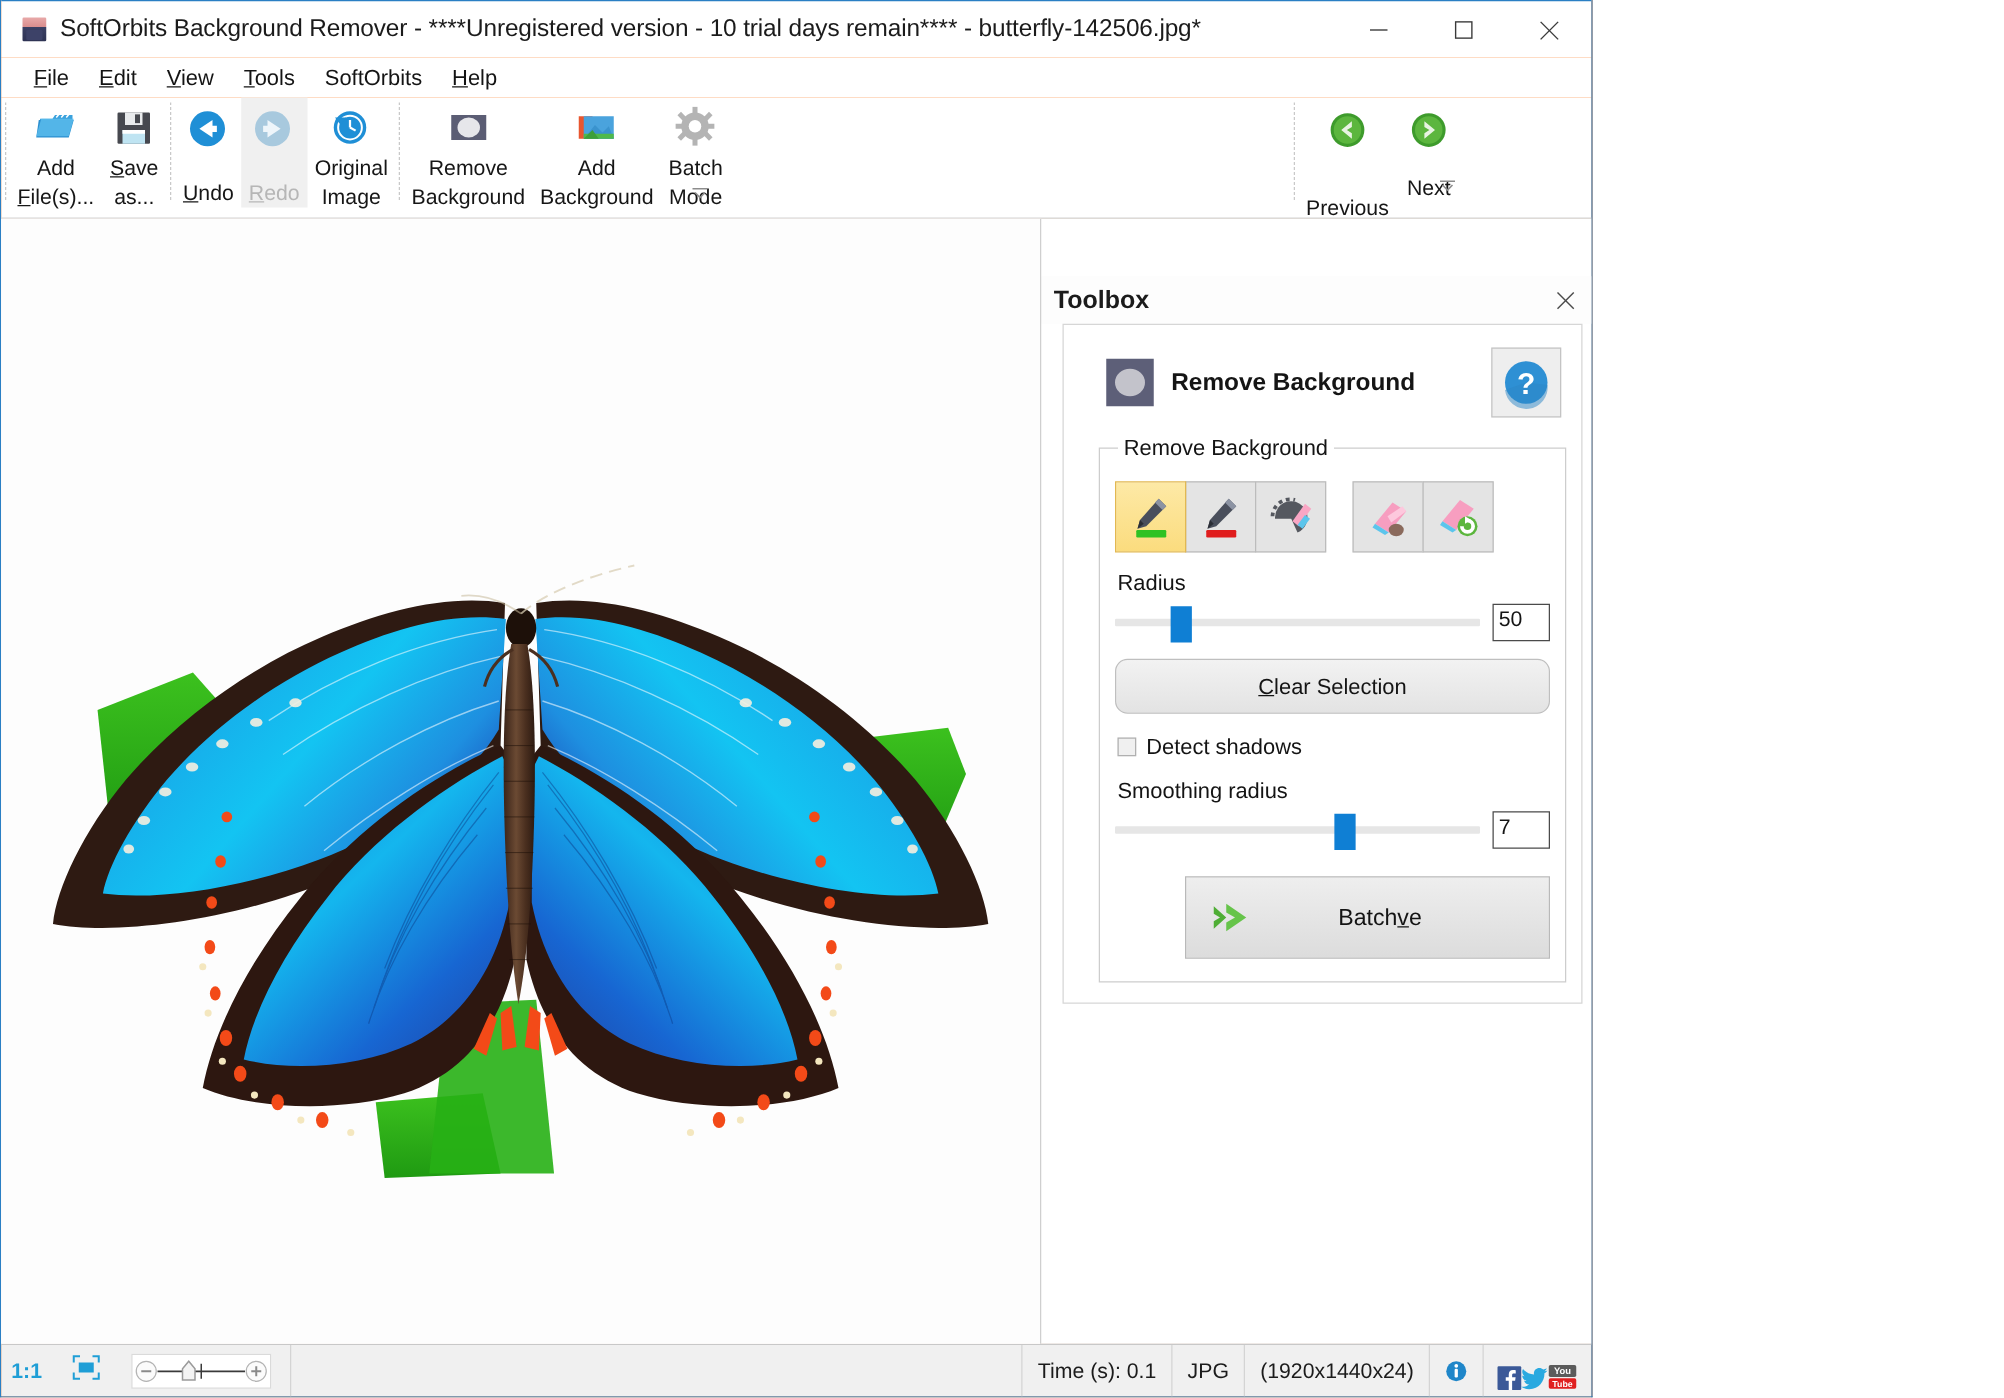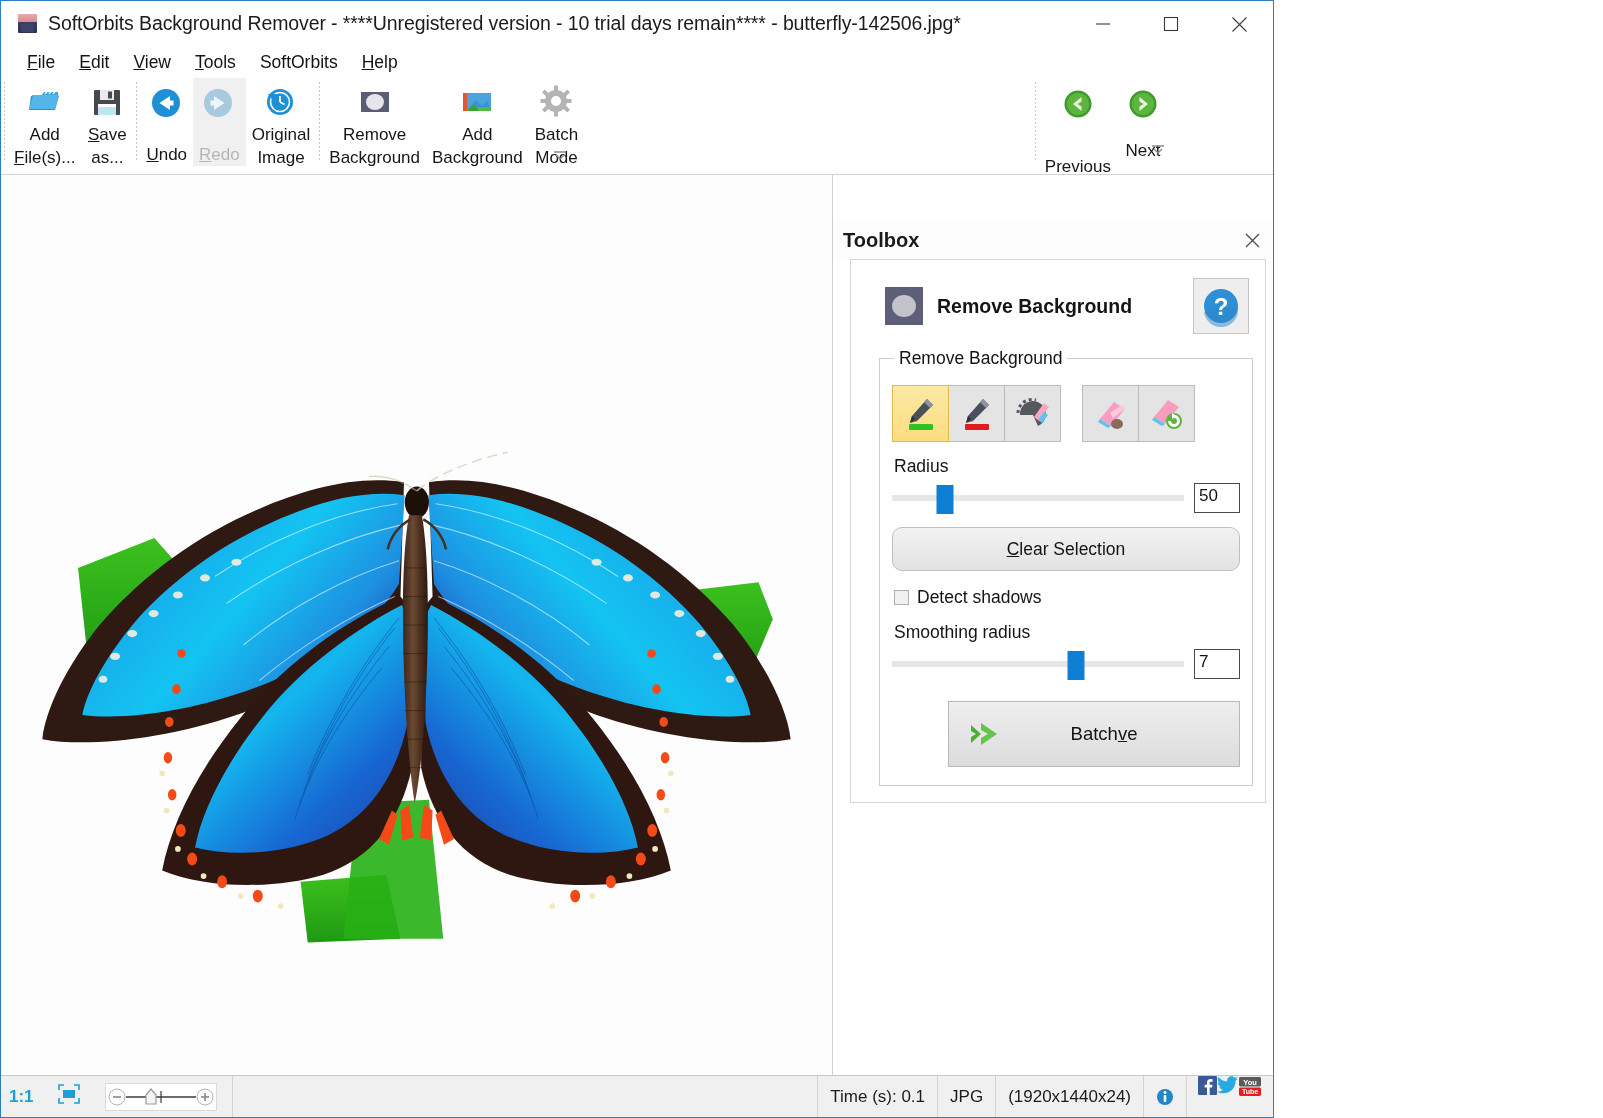--- a/index.html
+++ b/index.html
@@ -194,21 +194,21 @@
     display: flex; align-items: center; padding: 0 12px;
     border-right: 1px solid #d4d4d4; font-size: 17px; color: #1b1b1b;
     white-space: nowrap;
   }
   .sb-zoomlbl { gap: 24px; padding-left: 8px; padding-right: 10px; }
   .sb-spring { flex: 1 1 auto; border-right: 1px solid #d4d4d4; }
   .zoom-slider {
     width: 112px; height: 28px; background: #ffffff; border: 1px solid #dadada;
     position: relative; margin: 0 3px;
   }
-  .social { display: flex; align-items: flex-start; gap: 0; padding: 0 11px; }
+  .social { display: flex; align-items: flex-end; gap: 0; padding: 0 11px; }
 
   svg { overflow: visible; }
 </style>
 </head>
 <body>
 
 <div id="app">
 
   <div class="titlebar">
     <div class="app-icon"></div>

